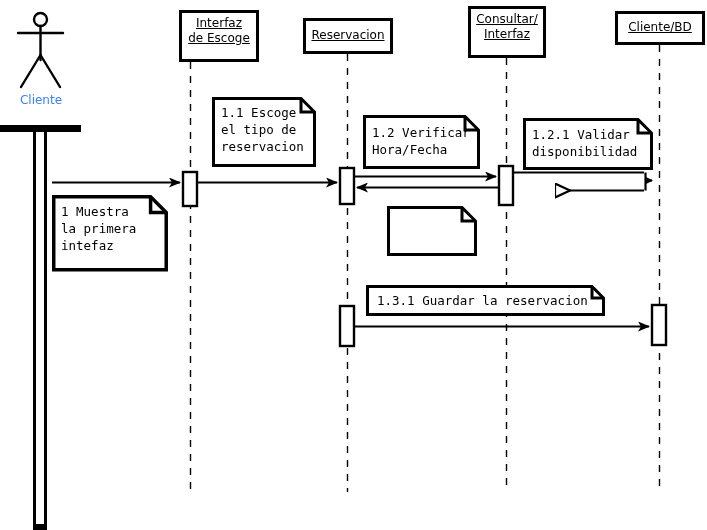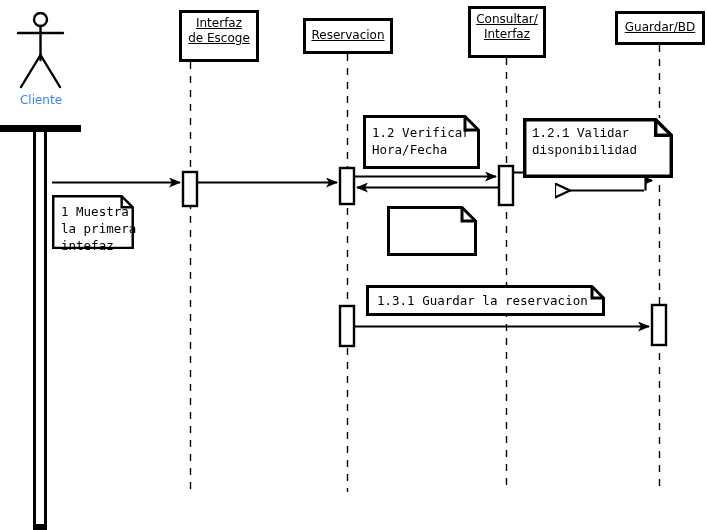--- a/index.html
+++ b/index.html
@@ -152,45 +152,54 @@
   <div class="participant" style="left:303px; top:18px; width:90px; height:36px; padding-top:7px;">
     <span class="pline">Reservacion</span>
   </div>
 
   <div class="participant" style="left:468px; top:6px; width:78px; height:52px;">
     <span class="pline">Consultar/</span>
     <span class="pline">Interfaz</span>
   </div>
 
   <div class="participant" style="left:615px; top:11px; width:90px; height:34px; padding-top:6px;">
-    <span class="pline">Guardar/BD</span>
+    <span class="pline">Cliente/BD</span>
   </div>
 
   <div class="actor-label" style="left:0px; top:93px; width:82px;">Cliente</div>
 
+  <div class="note" style="left:212px; top:97px; width:104px; height:70px;">
+    <svg class="note-body" viewBox="0 0 104 70" preserveAspectRatio="none">
+      <path d="M1.5,1.5 L89,1.5 L102.5,15 L102.5,68.5 L1.5,68.5 Z" fill="#fff" stroke="#000" stroke-width="3"></path>
+      <path d="M89,1.5 L89,15 L102.5,15" fill="none" stroke="#000" stroke-width="3"></path>
+    </svg>
+    <div class="note-text">1.1 Escoge
+el tipo de
+reservacion</div>
+  </div>
 
   <div class="note" style="left:363px; top:115px; width:117px; height:54px;">
     <svg class="note-body" viewBox="0 0 117 54" preserveAspectRatio="none">
       <path d="M1.5,1.5 L102,1.5 L115.5,15 L115.5,52.5 L1.5,52.5 Z" fill="#fff" stroke="#000" stroke-width="3"></path>
       <path d="M102,1.5 L102,15 L115.5,15" fill="none" stroke="#000" stroke-width="3"></path>
     </svg>
     <div class="note-text" style="top:9px;">1.2 Verificar
 Hora/Fecha</div>
   </div>
 
-  <div class="note" style="left:523px; top:118px; width:150px; height:52px;font-family:Liberation Mono, monospace;">
+  <div class="note" style="left:523px; top:118px; width:130px; height:52px;">
     <svg class="note-body" viewBox="0 0 130 52" preserveAspectRatio="none">
       <path d="M1.5,1.5 L115,1.5 L128.5,15 L128.5,50.5 L1.5,50.5 Z" fill="#fff" stroke="#000" stroke-width="3"></path>
       <path d="M115,1.5 L115,15 L128.5,15" fill="none" stroke="#000" stroke-width="3"></path>
     </svg>
     <div class="note-text" style="top:8px;">1.2.1 Validar
 disponibilidad</div>
   </div>
 
-  <div class="note" style="left:52px; top:195px; width:82px; height:66px;border-radius:26px;">
+  <div class="note" style="left:52px; top:195px; width:116px; height:66px;border-radius:26px;">
     <svg class="note-body" viewBox="0 0 100 66" preserveAspectRatio="none">
       <path d="M1.5,1.5 L85,1.5 L98.5,15 L98.5,64.5 L1.5,64.5 Z" fill="#fff" stroke="#000" stroke-width="3"></path>
       <path d="M85,1.5 L85,15 L98.5,15" fill="none" stroke="#000" stroke-width="3"></path>
     </svg>
     <div class="note-text" style="top:8px;">1 Muestra
 la primera
 intefaz</div>
   </div>
 
   <div class="note" style="left:387px; top:206px; width:90px; height:50px;">

